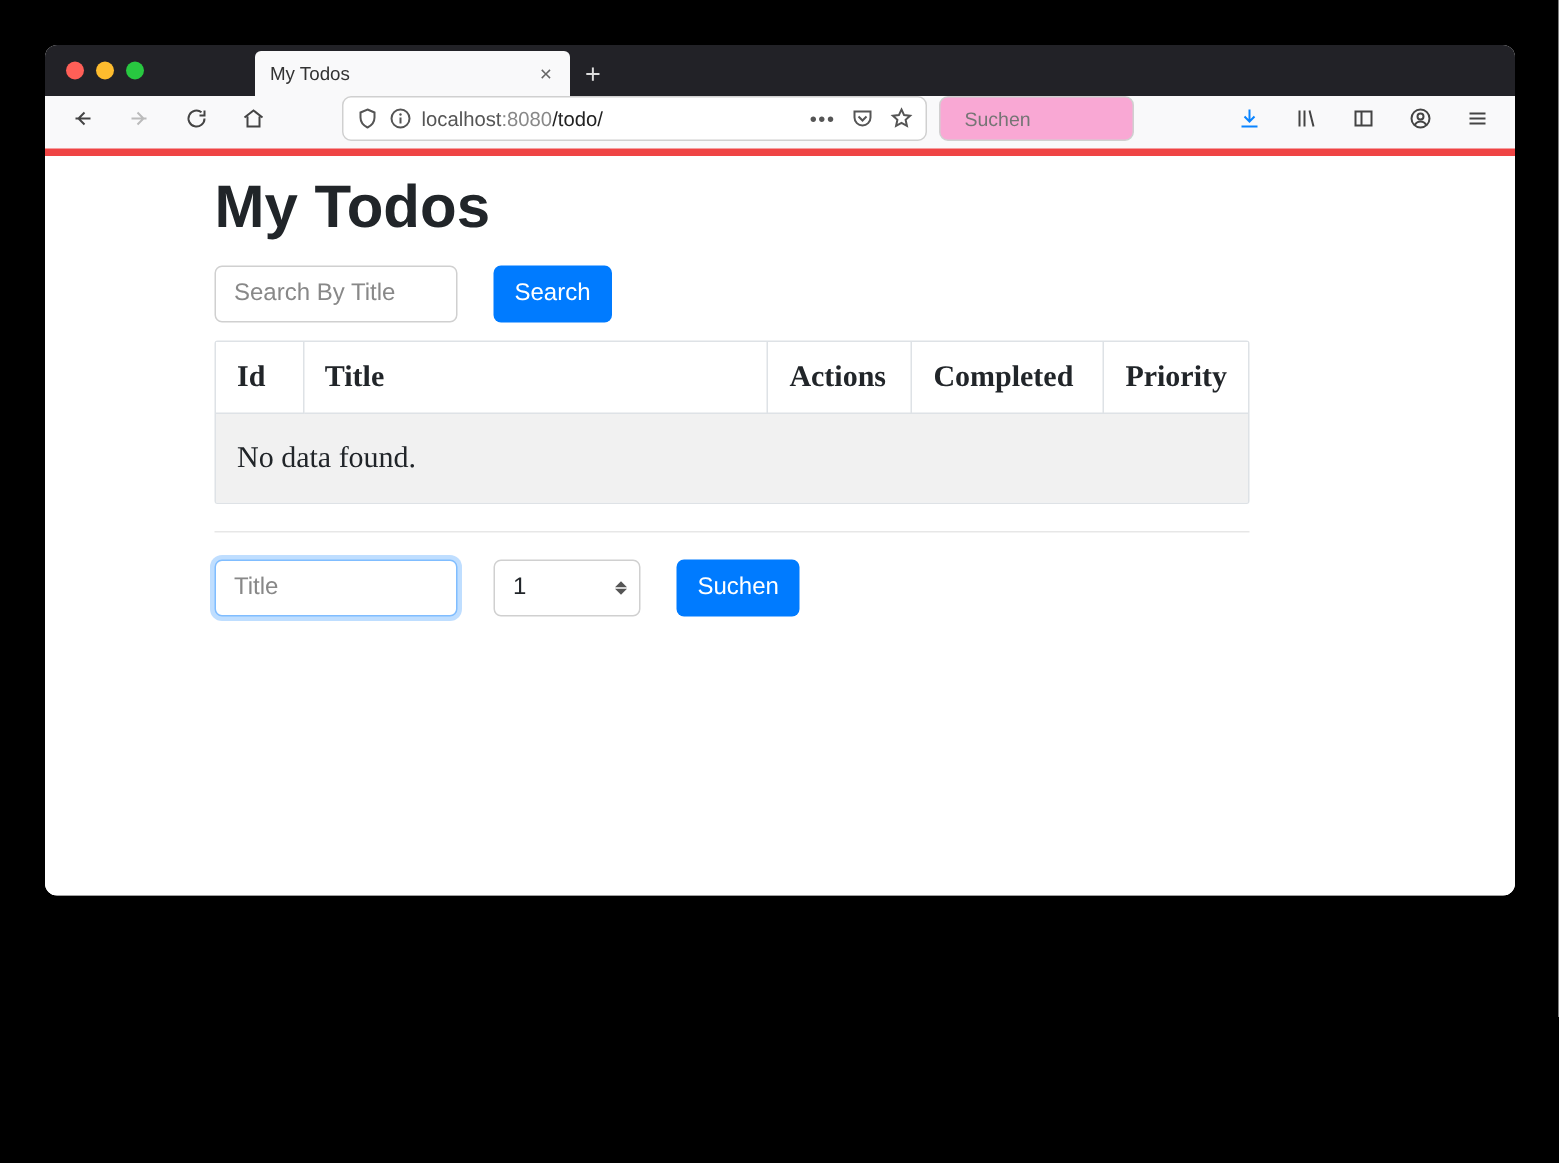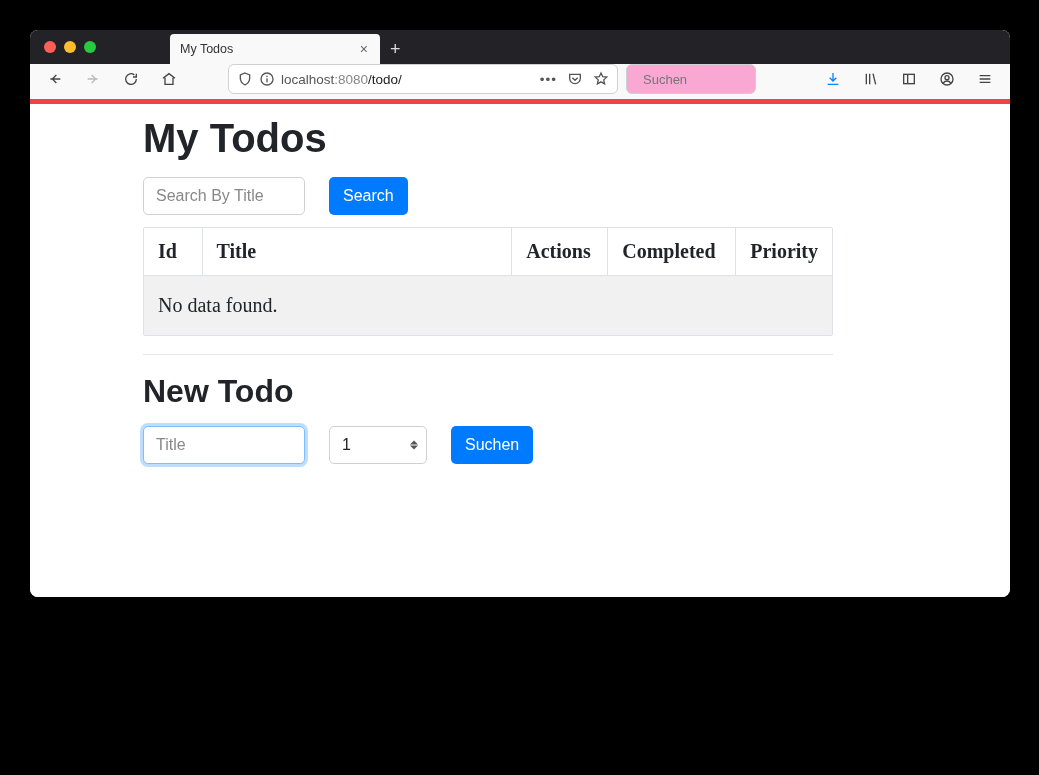--- a/index.html
+++ b/index.html
@@ -255,21 +255,20 @@
           <tbody>
             <tr>
               <td class="empty" colspan="5">No data found.</td>
             </tr>
           </tbody>
         </table>
       </div>
 
       <hr>
 
-      <h2>New Todo</h2>
 
       <div class="form-row">
         <input class="form-control focus" style="width: 162px;" placeholder="Title">
         <div class="select">
           <span>1</span>
           <span class="caret"></span>
         </div>
         <button class="btn btn-primary">Suchen</button>
       </div>
     </div>

